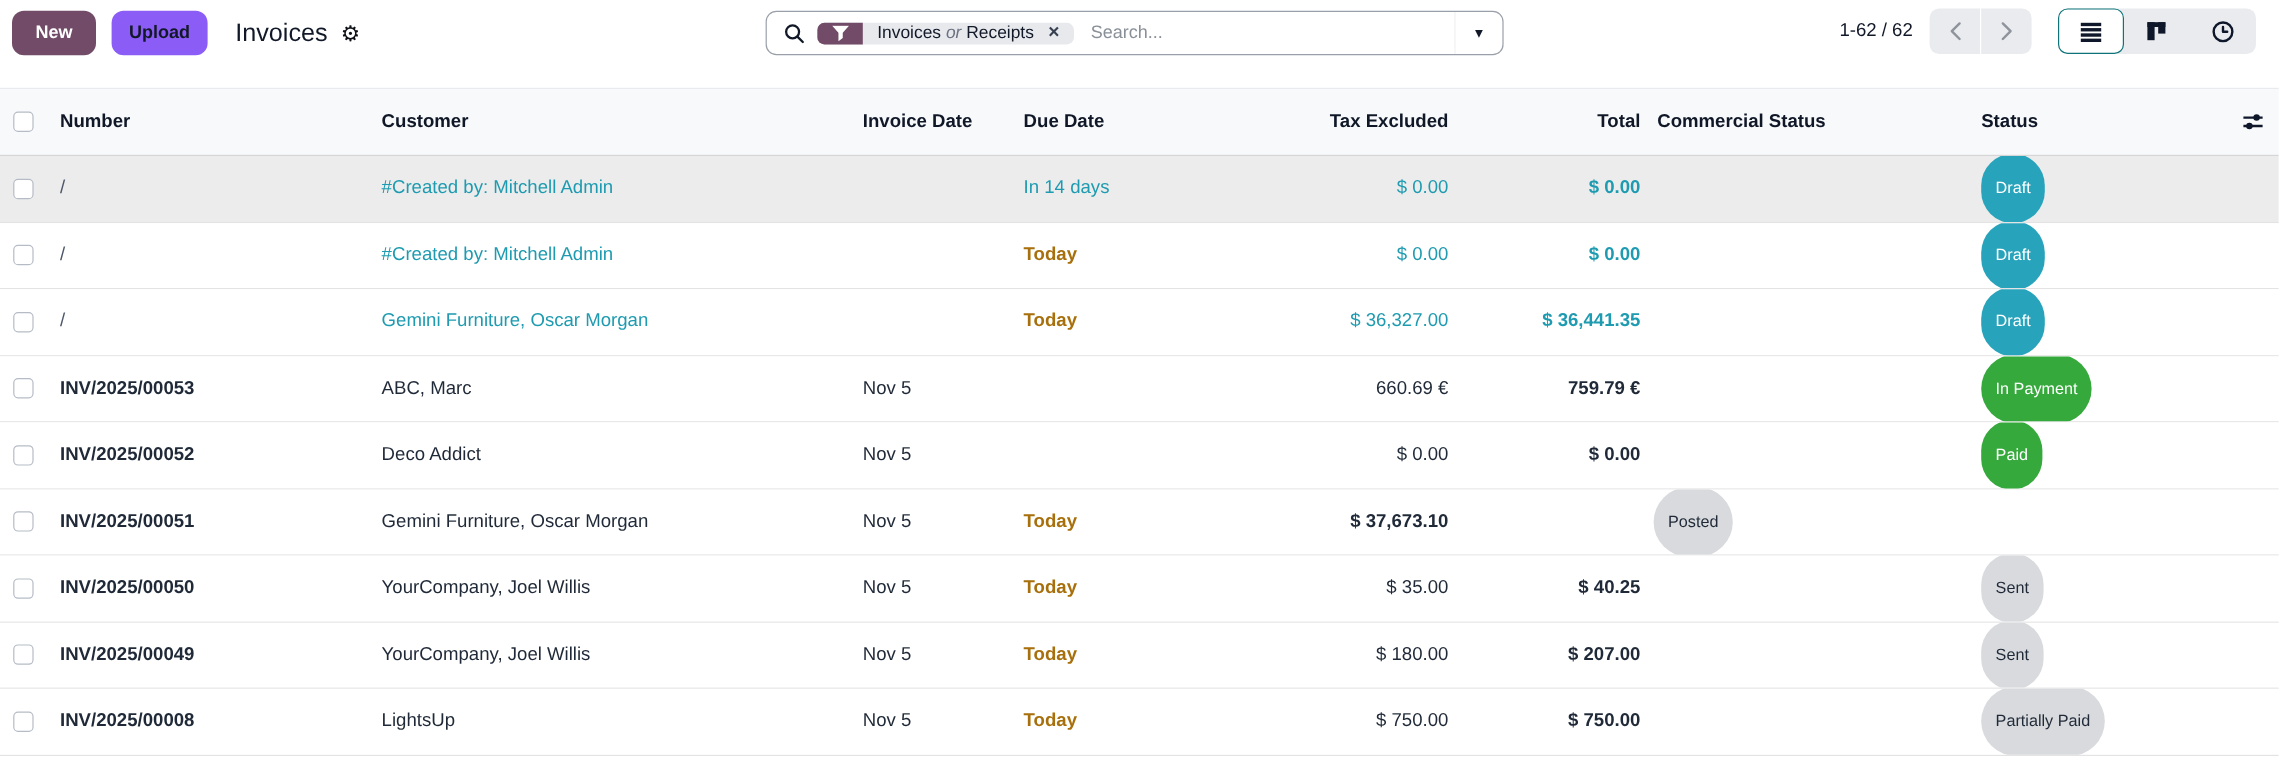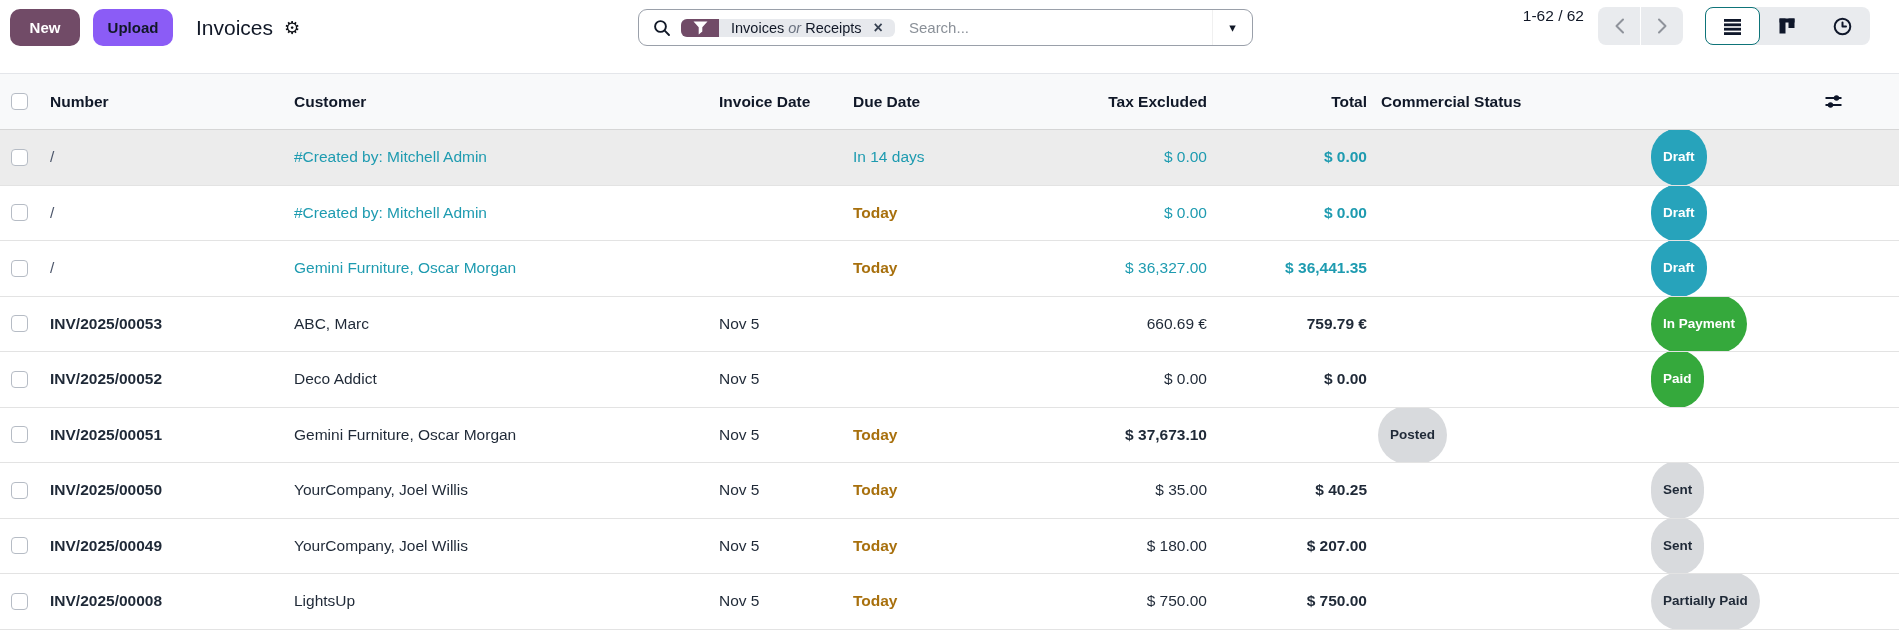--- a/index.html
+++ b/index.html
@@ -26,37 +26,37 @@
   .facet-text { padding:0 4px 0 12px; font-size:14.5px; color:#111827; white-space:nowrap; }
   .facet-text .or { font-style:italic; color:#6b7280; }
   .facet-x { padding:0 12px 0 8px; font-size:16px; color:#374151; cursor:pointer; font-weight:700; }
   .search-input { flex:1; border:none; outline:none; font-size:15px; padding:0 10px 0 14px;
     font-family:inherit; color:#111827; background:transparent; min-width:0; }
   .search-input::placeholder { color:#8a9098; }
   .search-caret { width:40px; height:100%; display:flex; align-items:center; justify-content:center;
     font-size:13px; color:#111827; cursor:pointer; border-left:1px solid rgba(0,0,0,0.06); }
 
   
-  .cp-right { position:absolute; right:29px; top:7px; display:flex; }
+  .cp-right { position:absolute; right:19px; top:7px; display:flex; align-items:center; }
   .pager-text { font-size:15.5px; color:#111827; margin-right:14px; }
   .pager-btn { width:42px; height:38px; background:#e9ebee; border:none; cursor:pointer;
     display:flex; align-items:center; justify-content:center; }
   .pager-prev { border-radius:8px 0 0 8px; margin-right:1px; }
   .pager-next { border-radius:0 8px 8px 0; }
   .view-switcher { display:flex; margin-left:22px; background:#e9ebee; border-radius:8px; }
   .vs-btn { width:55px; height:38px; border:none; background:transparent; cursor:pointer;
     display:flex; align-items:center; justify-content:center; border-radius:8px; }
   .vs-btn.active { background:#fff; border:1.5px solid var(--active-view,#0e7479); }
 
   
   .grid { display:grid; grid-template-columns:40px 250px 420px 135px 155px 207px 160px 273px 215px 44px; }
   .cell { display:flex; align-items:center; font-size:15.5px; overflow:hidden; white-space:nowrap; }
   .c-check { justify-content:flex-start; padding-left:11px; }
   .c-number { padding-left:10px; }
-  .c-customer { padding-left:4px; }
+  .c-customer { padding-left:4px;margin-left:24px; }
   .c-invdate { padding-left:9px; }
   .c-duedate { padding-left:8px; }
   .c-tax { justify-content:flex-end; }
   .c-total { justify-content:flex-end; }
   .c-comm { padding-left:14px; }
   .c-status { padding-left:11px; }
   .c-gear { justify-content:flex-end; padding-right:12px; }
 
   .thead { height:57px; background:#f8f9fa; border-top:1px solid #e4e6ea; border-bottom:1px solid #d6d6d6; }
   .thead .cell { font-weight:700; color:#101828; }
@@ -64,21 +64,21 @@
 
   .row { height:55.5px; background:#fff; border-bottom:1px solid #e3e3e3; cursor:pointer; }
   .row.highlight { background:#ececec; }
   .row .c-number { font-weight:700; color:#1f2937; }
   .row .c-total { font-weight:700; }
   .row.draft .c-number { font-weight:400; color:#4c566a; }
   .row.draft .c-customer, .row.draft .c-tax, .row.draft .c-total { color:var(--link,#1e9bb0); }
   .c-duedate.info { color:var(--link,#1e9bb0); }
   .c-duedate.warning { color:var(--warning,#a8700d); font-weight:700; }
 
-  .badge { display:inline-block; padding:21px 12px; border-radius:50rem; font-size:13.5px; font-weight:700; line-height:1.2; }
+  .badge { display:inline-block; padding:21px 12px; border-radius:50rem; font-size:13.5px; font-weight:400; line-height:1.2; }
   .badge:empty { display:none; }
   .badge-info { background:var(--badge-info,#27a3bb); color:#fff; }
   .badge-success { background:var(--badge-success,#35a93c); color:#fff; }
   .badge-muted { background:#d8dadd; color:#1f2937; }
 
   svg { display:block; }
 </style>
 </head>
 <body>
 
@@ -155,20 +155,21 @@
       <div class="cell c-check">
           <span class="checkbox"></span>
         </div>
       <div class="cell c-number">Number</div>
       <div class="cell c-customer">Customer</div>
       <div class="cell c-invdate">Invoice Date</div>
       <div class="cell c-duedate">Due Date</div>
       <div class="cell c-tax">Tax Excluded</div>
       <div class="cell c-total">Total</div>
       <div class="cell c-comm">Commercial Status</div>
+      <div class="cell c-status">Status</div>
       <div class="cell c-gear">
         <svg width="19" height="15" viewBox="0 0 19 15">
             <line x1="1.5" y1="4" x2="17.5" y2="4" stroke="#0f172a" stroke-width="2"></line>
             <circle cx="12.5" cy="4" r="2.7" fill="#0f172a"></circle>
             <line x1="1.5" y1="11" x2="17.5" y2="11" stroke="#0f172a" stroke-width="2"></line>
             <circle cx="6.5" cy="11" r="2.7" fill="#0f172a"></circle>
           </svg>
       </div>
     </div>
     <div id="tbody">

